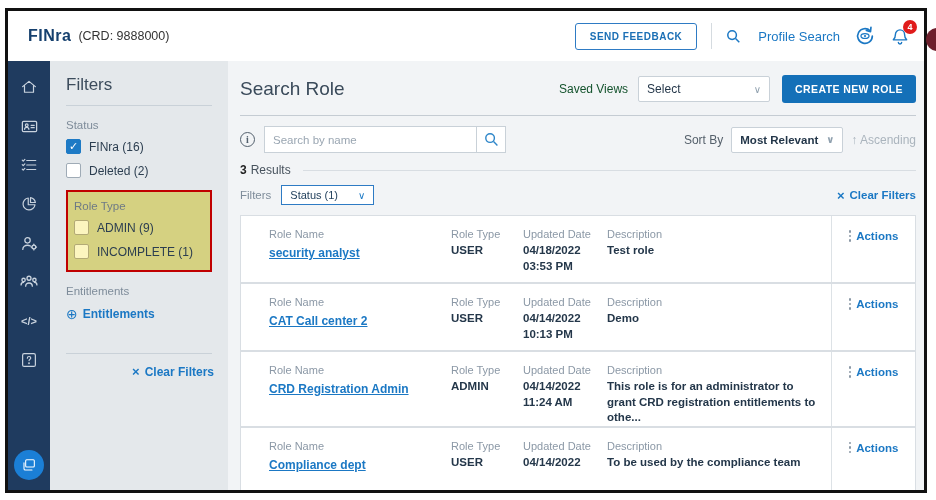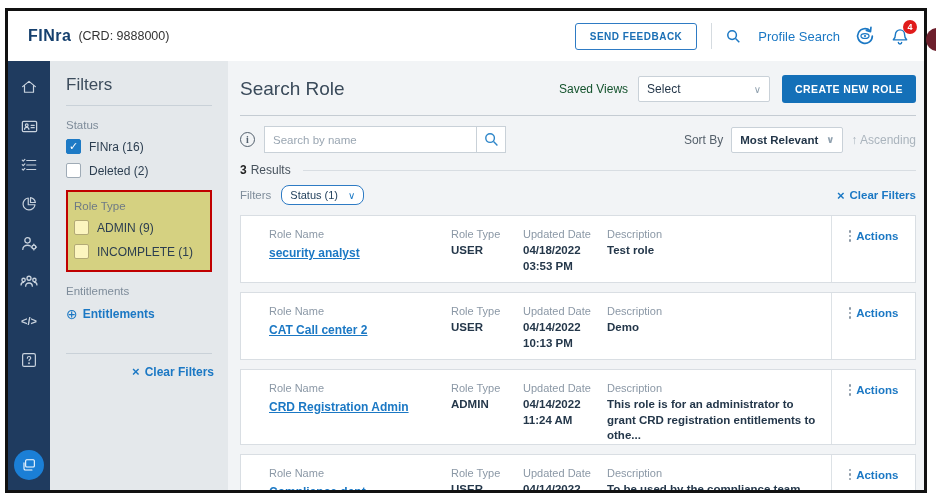--- a/index.html
+++ b/index.html
@@ -84,27 +84,27 @@
   .sort-group { margin-left:auto; display:flex; align-items:center; gap:8px; }
   .sort-by-label { font-size:12px; color:#55606b; }
   .sort-select { width:112px; font-weight:bold; font-size:11.5px;justify-content:space-between; }
   .ascending { color:#aab4bd; font-size:12px; white-space:nowrap; }
   .results-row { display:flex; align-items:center; gap:8px; margin-bottom:8px; }
   .results-count { font-size:12px; font-weight:bold; color:#222; }
   .results-word { font-size:12px; color:#47525d; }
   .results-line { flex:1; height:1px; background:#d8dde2; margin-left:4px; }
   .chip-row { display:flex; align-items:center; margin-bottom:10px; }
   .chip-label { font-size:11.5px; color:#7e8c9a; margin-right:10px; }
-  .chip { border:1px solid #2e7bc4; border-radius:8px; background:#fff; padding:3px 8px; font-size:11px; color:#24425e;
-          display:flex; align-items:center; gap:10px; cursor:pointer; }
+  .chip { border:1px solid #2e7bc4; border-radius:0; background:#fff; padding:3px 8px; font-size:11px; color:#24425e;
+          display:flex; align-items:center; gap:20px; cursor:pointer; }
   .chip .chev { color:#1d7ac5; font-size:10px; }
   .chip-row .link-blue { margin-left:auto; font-size:11.5px; }
   
   .cards { flex:1; overflow:hidden; }
-  .card { background:#fff; border:1px solid #d9dee3; display:flex; align-items:stretch; margin-bottom:9px; min-height:68px; }
+  .card { background:#fff; border:1px solid #d9dee3; display:flex; align-items:stretch; min-height:68px; }
   .dot-col { width:28px; padding:26px 0 0 10px; flex:0 0 auto; }
   .status-dot { width:10px; height:10px; border-radius:50%; background:#39a54a; }
   .c-col { padding-top:12px; }
   .name-col { width:182px; flex:0 0 auto; }
   .type-col { width:72px; flex:0 0 auto; }
   .date-col { width:84px; flex:0 0 auto; }
   .desc-col { flex:1; padding-right:10px; }
   .c-label { font-size:11px; color:#8b98a6; margin-bottom:3px; }
   .c-value { font-size:11.5px; font-weight:bold; color:#24374a; line-height:1.35; }
   .role-link { font-size:12px; font-weight:bold; color:#1b78c4; text-decoration:underline; cursor:pointer; }

